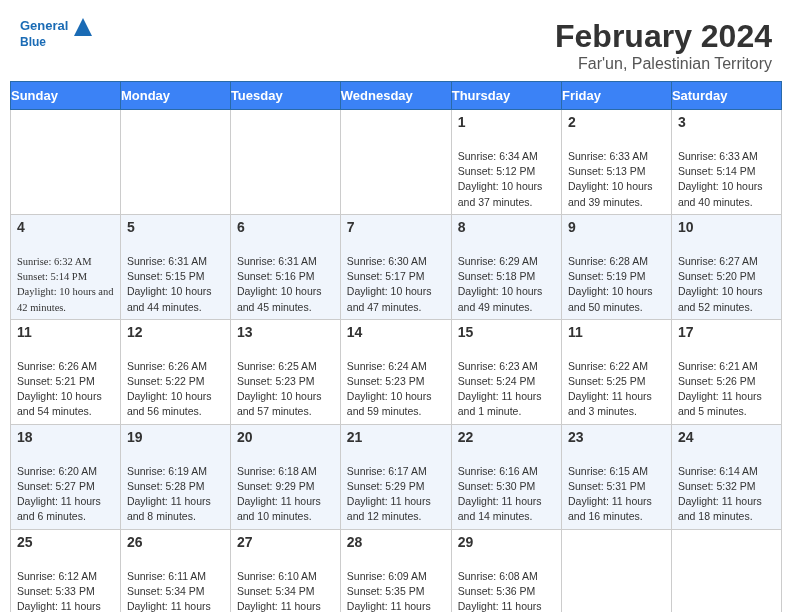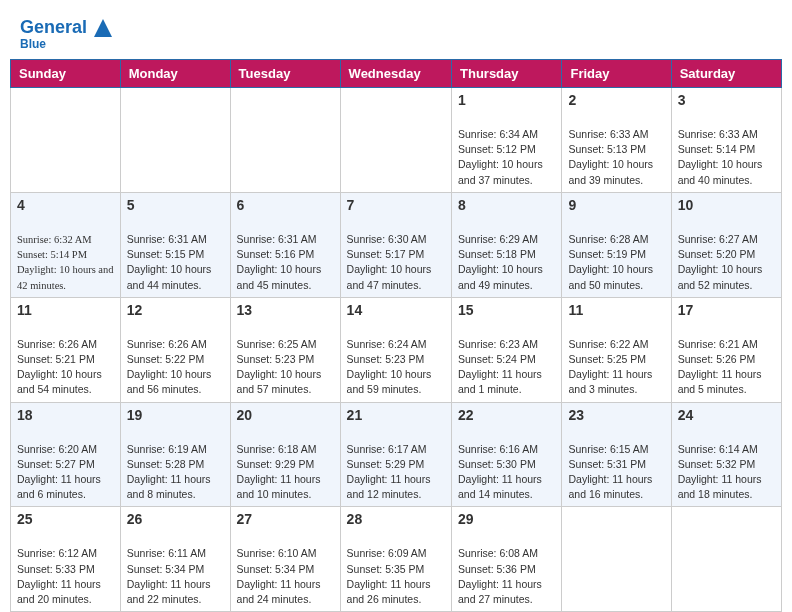--- a/index.html
+++ b/index.html
@@ -10,21 +10,21 @@
       min-height: 612px;
       padding: 10px;
     }
     .header {
       display: flex;
       justify-content: space-between;
       align-items: flex-start;
       padding: 8px 10px 4px 10px;
     }
     .logo-text {
-      font-size: 18px;
+      font-size: 13px;
       font-weight: bold;
       color: #333;
       line-height: 1.1;
     }
     .logo-text span {
       color: #1a6bb5;
     }
     .logo-wrapper {
       display: flex;
       flex-direction: column;
@@ -46,25 +46,25 @@
       font-size: 16px;
       color: #555;
       font-weight: normal;
     }
     .calendar {
       width: 100%;
       border-collapse: collapse;
       margin-top: 4px;
     }
     .calendar thead tr th {
-      background-color: #be185d;
+      background-color: #3b82f6;
       color: #fff;
       font-size: 13px;
       font-weight: bold;
-      padding: 6px 8px;
+      padding: 6px 0;
       border: 1px solid #2a6aa8;
       text-align: left;
     }
     .calendar tbody tr td {
       border: 1px solid #ccc;
       vertical-align: top;
       padding: 4px 6px;
       font-size: 11px;
       color: #333;
       width: 113px;
@@ -103,20 +103,24 @@
     <div class="logo-row">
       <div class="logo-text">
         <span>General</span>
         <svg width="18" height="18" viewBox="0 0 18 18" style="display:inline-block;vertical-align:middle;margin-left:2px;">
           <polygon points="9,0 18,18 0,18" fill="#1a6bb5"></polygon>
         </svg>
       </div>
     </div>
     <div class="logo-text" style="color:#1a6bb5;font-size:12px;font-weight:bold;">Blue</div>
   </div>
+  <div class="title-block">
+    <h1>February 2024</h1>
+    <h2>Far'un, Palestinian Territory</h2>
+  </div>
 </div>
 
 <table class="calendar">
   <thead>
     <tr>
     <th>Sunday</th>
         <th>Monday</th>
         <th>Tuesday</th>
         <th>Wednesday</th>
         <th>Thursday</th>

